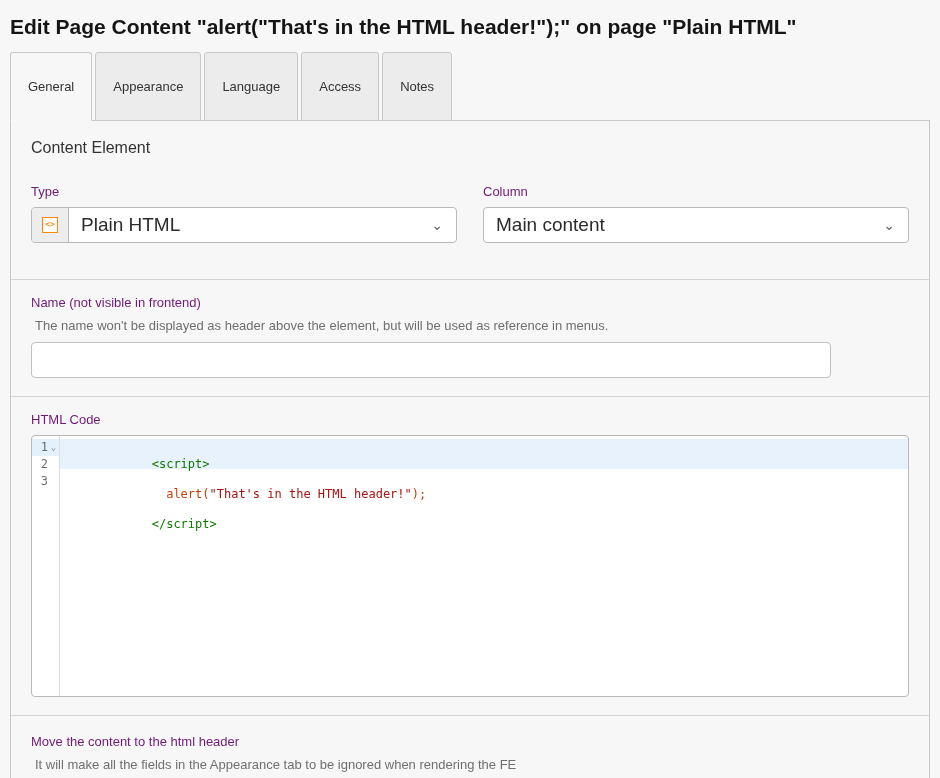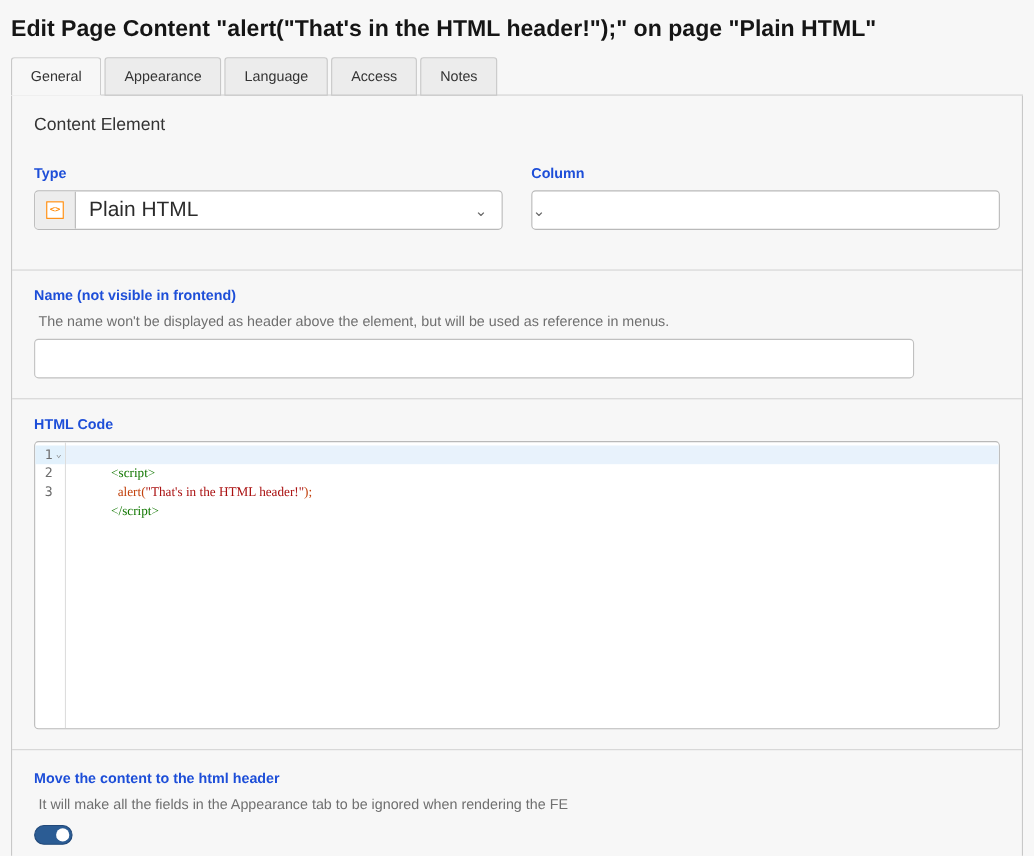--- a/index.html
+++ b/index.html
@@ -22,21 +22,21 @@
 
   
   .tabs {
     display: flex;
     gap: 3px;
     align-items: flex-end;
     border-bottom: 1px solid #c8c8c8;
   }
   .tab {
     font-size: 13px;
-    padding: 9px 17px;
+    padding: 26px 17px;
     background: #ececec;
     border: 1px solid #c8c8c8;
     border-radius: 3px 3px 0 0;
     margin-bottom: -1px;
     cursor: pointer;
     color: #333;
     white-space: nowrap;
   }
   .tab.active {
     background: #f7f7f7;
@@ -58,22 +58,22 @@
   .s-move { padding-top: 18px; padding-bottom: 22px; }
 
   .section-heading {
     font-size: 16px;
     font-weight: 400;
     color: #333;
     margin: 3px 0 27px 0;
   }
   .field-label {
     font-size: 13px;
-    font-weight: 700;
-    color: #1d4ed8;
+    font-weight: 400;
+    color: #701a75;
     margin-bottom: 8px;
   }
   .desc {
     font-size: 13px;
     color: #6f6f6f;
     margin: 0 0 9px 4px;
   }
 
   .fields-row {
     display: grid;
@@ -175,25 +175,24 @@
     color: #888;
     text-align: center;
     flex: none;
   }
   .gutter-row.active { background: #e2f1fc; }
   .code-area {
     flex: 1;
     padding-top: 3px;
   }
   .code-line {
-    height: 17px;
+    height: 30px;
     padding-left: 5px;
     white-space: pre;
     color: #1a1a1a;
-    font-family: Liberation Serif, serif;
   }
   .code-line.active { background: #e8f2fc; }
   .tok-tag { color: #117700; }
   .tok-string { color: #aa1111; }
   .tok-plain { color: #c2410c; }
 
   
   .toggle {
     margin-top: 12px;
     width: 35px; height: 18px;
@@ -237,20 +236,21 @@
             <span class="icon-cell">
               <span class="type-icon">&lt;&gt;</span>
             </span>
             <span class="value">Plain HTML</span>
             <span class="chevron">⌄</span>
           </div>
         </div>
         <div class="field">
           <div class="field-label">Column</div>
           <div class="select">
+            <span class="value">Main content</span>
             <span class="chevron">⌄</span>
           </div>
         </div>
       </div>
     </div>
 
     <div class="section s-name">
       <div class="field-label">Name (not visible in frontend)</div>
       <p class="desc">The name won't be displayed as header above the element, but will be used as reference in menus.</p>
       <input class="text-input" type="text" value="" style="">

